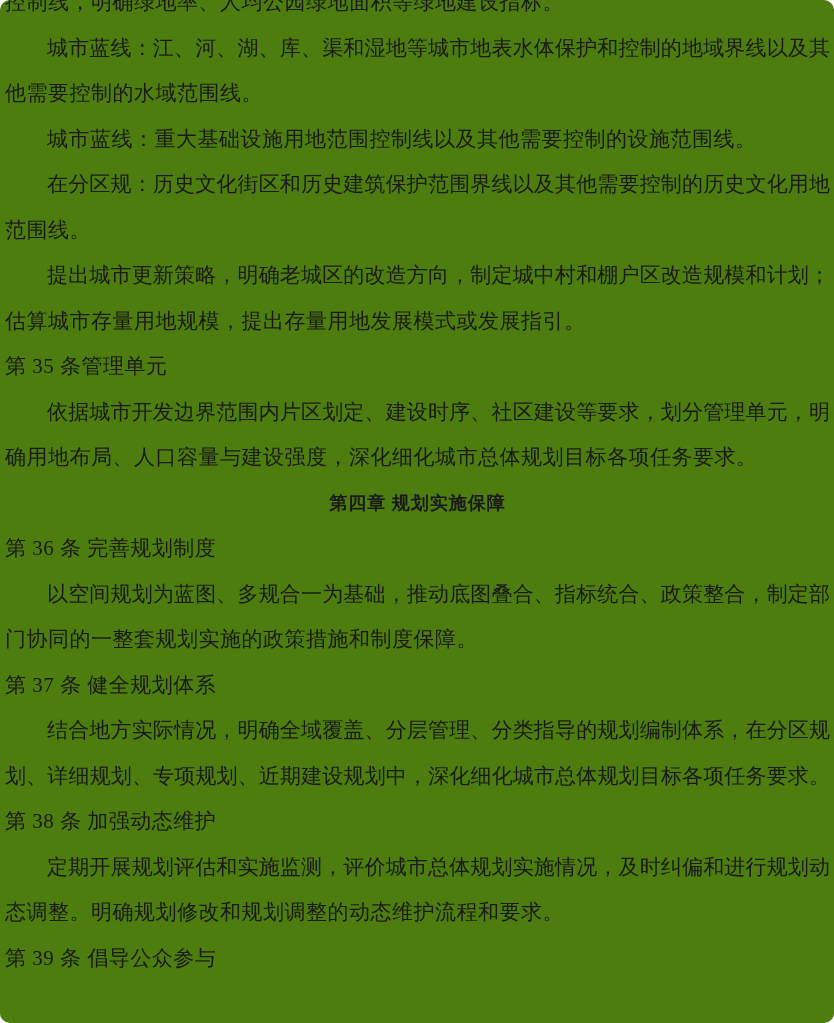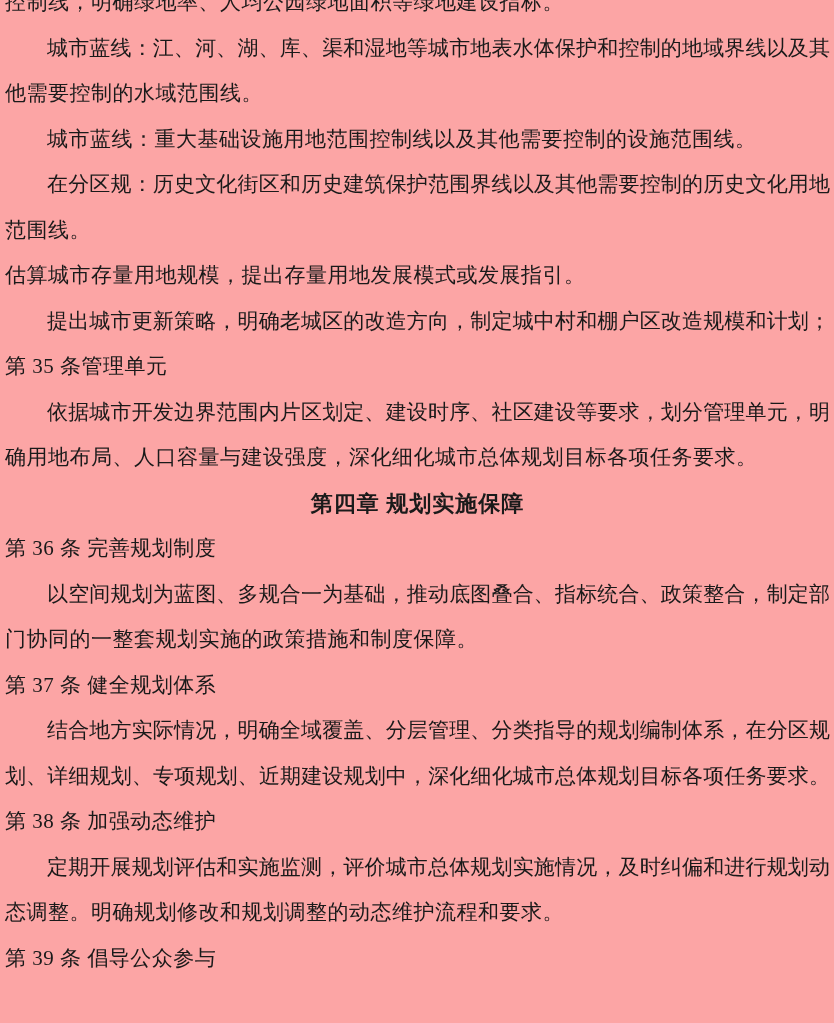--- a/index.html
+++ b/index.html
@@ -5,23 +5,24 @@
   html, body {
     margin: 0;
     padding: 0;
     background: #ffffff;
   }
   .viewport {
     position: relative;
     width: 834px;
     height: 1023px;
     overflow: hidden;
-    background: #fca5a5;
+    background: #4d7c0f;
     font-family: "Liberation Serif", "DejaVu Serif", serif;
     color: #1a1a1a;
+    border-radius: 10px;
   }
   .content {
     position: absolute;
     left: 0;
     top: 0;
     width: 834px;
     margin-top: -20px;          
     padding: 0 4px 0 5px;
     box-sizing: border-box;
   }
@@ -45,38 +46,38 @@
   }
   
   .line.article {
     letter-spacing: 0.5px;
   }
   
   .line.chapter {
     text-align: right;
     text-align-last: center;
     font-weight: bold;
-    font-size: 22px;
+    font-size: 18px;
     letter-spacing: 1px;
   }
 </style>
 </head>
 <body>
 
 <main class="viewport">
   <div class="content" id="doc-content">
 
   <div class="line body">控制线，明确绿地率、人均公园绿地面积等绿地建设指标。</div>
       <div class="line body indent stretch">城市蓝线：江、河、湖、库、渠和湿地等城市地表水体保护和控制的地域界线以及其</div>
       <div class="line body">他需要控制的水域范围线。</div>
       <div class="line body indent">城市蓝线：重大基础设施用地范围控制线以及其他需要控制的设施范围线。</div>
       <div class="line body indent stretch">在分区规：历史文化街区和历史建筑保护范围界线以及其他需要控制的历史文化用地</div>
       <div class="line body">范围线。</div>
+      <div class="line body indent stretch">提出城市更新策略，明确老城区的改造方向，制定城中村和棚户区改造规模和计划；</div>
       <div class="line body">估算城市存量用地规模，提出存量用地发展模式或发展指引。</div>
-      <div class="line body indent stretch">提出城市更新策略，明确老城区的改造方向，制定城中村和棚户区改造规模和计划；</div>
       <div class="line article">第 35 条管理单元</div>
       <div class="line body indent stretch">依据城市开发边界范围内片区划定、建设时序、社区建设等要求，划分管理单元，明</div>
       <div class="line body">确用地布局、人口容量与建设强度，深化细化城市总体规划目标各项任务要求。</div>
       <div class="line chapter">第四章  规划实施保障</div>
       <div class="line article">第 36 条 完善规划制度</div>
       <div class="line body indent stretch">以空间规划为蓝图、多规合一为基础，推动底图叠合、指标统合、政策整合，制定部</div>
       <div class="line body">门协同的一整套规划实施的政策措施和制度保障。</div>
       <div class="line article">第 37 条 健全规划体系</div>
       <div class="line body indent stretch">结合地方实际情况，明确全域覆盖、分层管理、分类指导的规划编制体系，在分区规</div>
       <div class="line body stretch">划、详细规划、专项规划、近期建设规划中，深化细化城市总体规划目标各项任务要求。</div>

